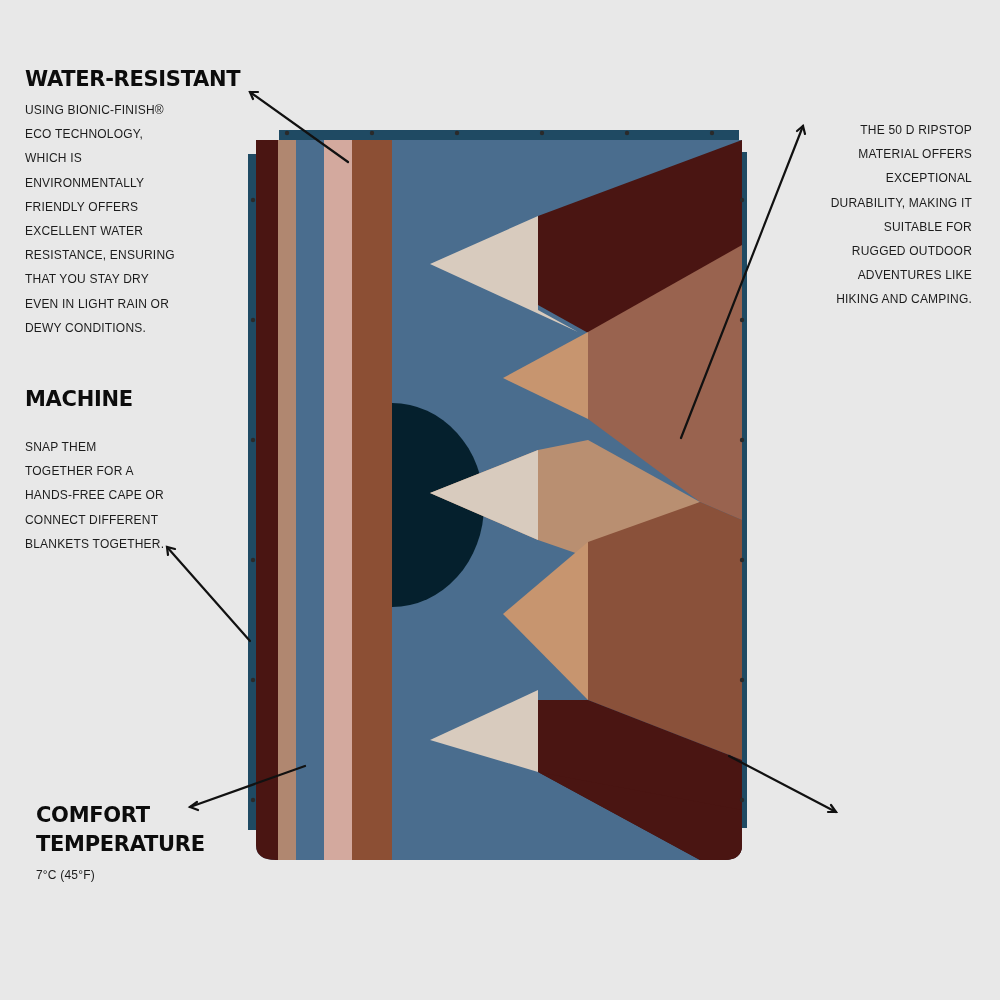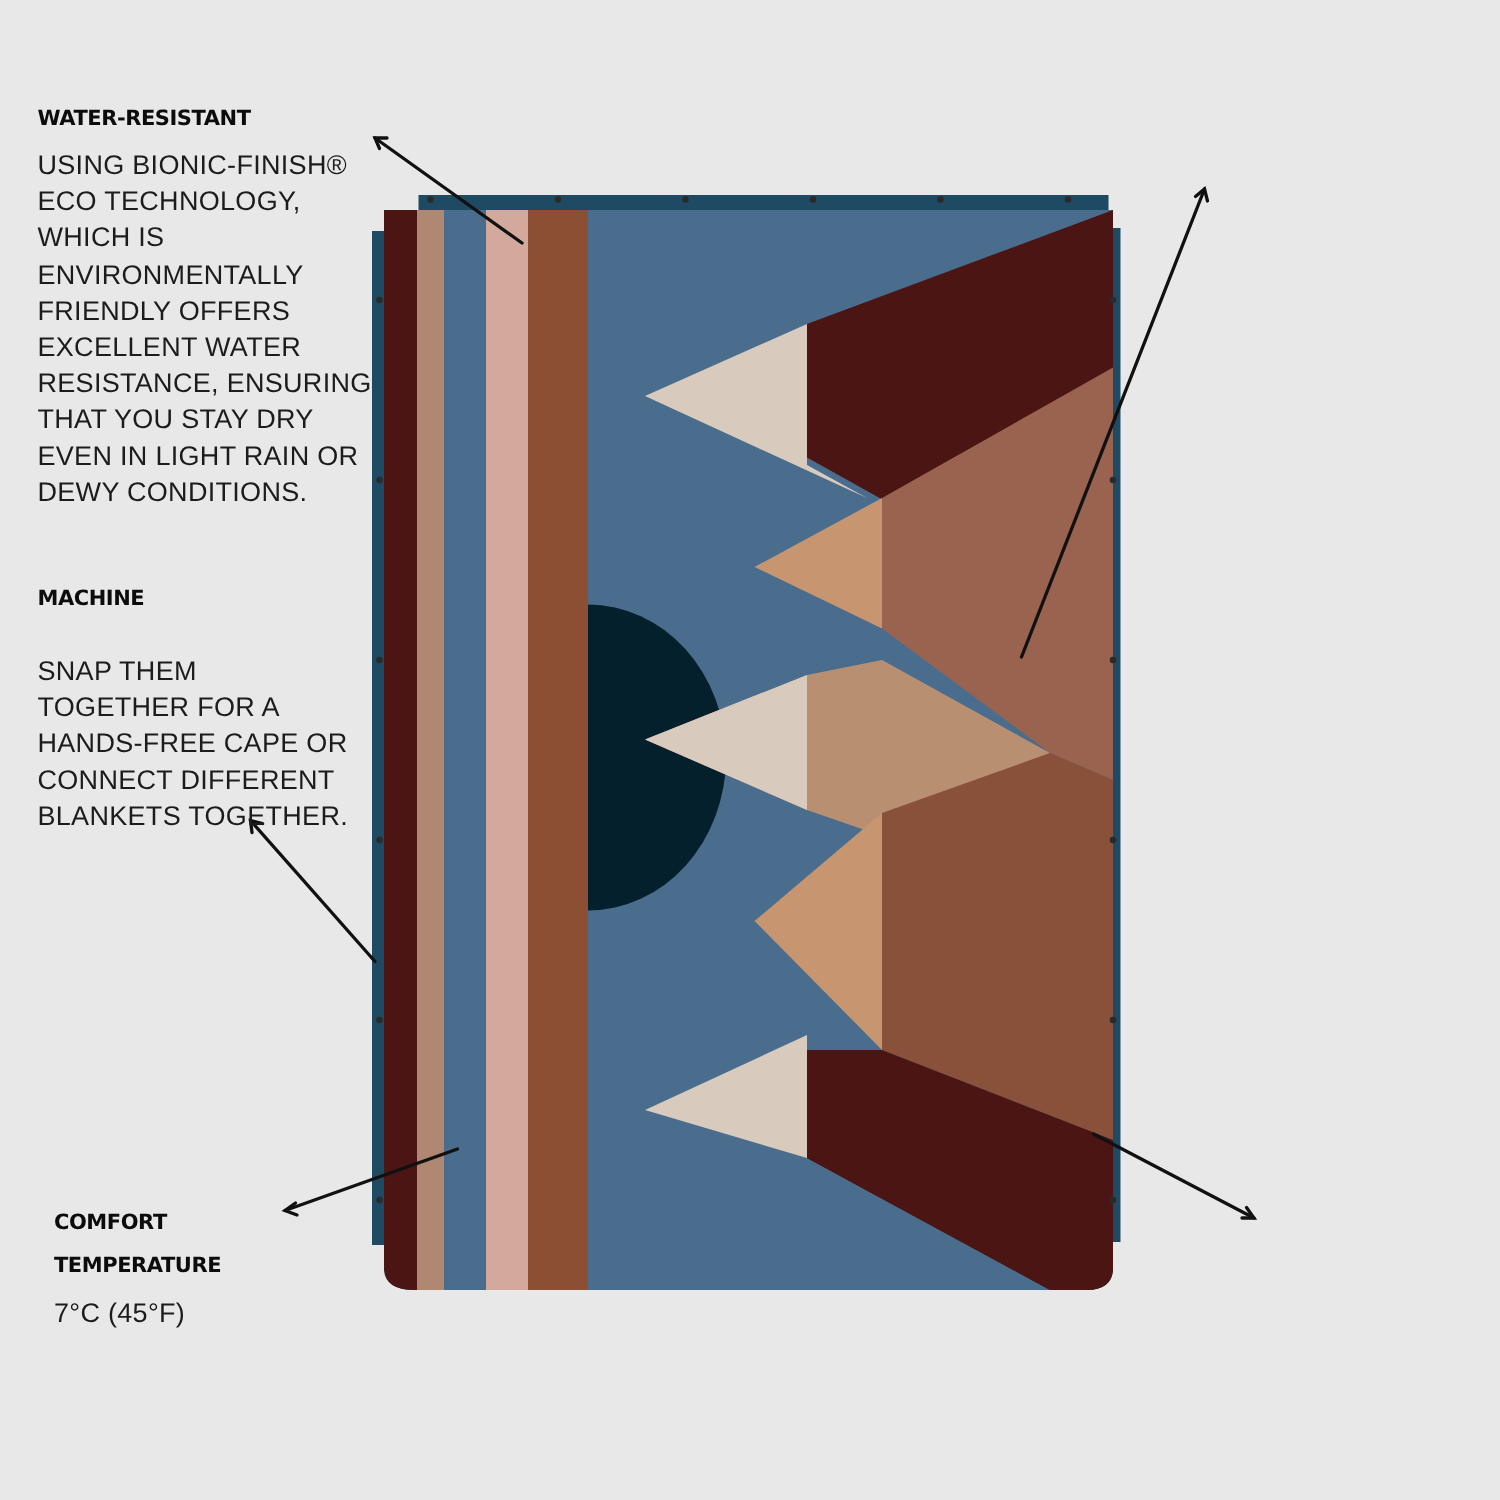--- a/index.html
+++ b/index.html
@@ -1,19 +1,19 @@
 <!DOCTYPE html>
 <html><head>
 <meta charset="utf-8">
 <style>
   html,body{margin:0;padding:0;}
   body{width:1000px;height:1000px;background:#e8e8e8;position:relative;overflow:hidden;font-family:"DejaVu Sans","Liberation Sans",sans-serif;color:#161616;}
   .feature{position:absolute;}
-  .feature h2{margin:0;font-family:"DejaVu Sans",sans-serif;font-weight:900;font-size:14px;letter-spacing:-0.3px;line-height:26px;color:#0c0c0c;}
-  .feature p{margin:0;font-family:"Liberation Sans",sans-serif;font-size:18px;line-height:24.2px;letter-spacing:0.2px;color:#1c1c1c;white-space:pre-line;}
+  .feature h2{margin:0;font-family:"DejaVu Sans",sans-serif;font-weight:900;font-size:21px;letter-spacing:-0.3px;line-height:26px;color:#0c0c0c;}
+  .feature p{margin:0;font-family:"Liberation Sans",sans-serif;font-size:12px;line-height:24.2px;letter-spacing:0.2px;color:#1c1c1c;white-space:pre-line;}
   .left{text-align:left;}
   .right{text-align:right;}
   #water{left:25px;top:66px;width:235px;}
   #water p{margin-top:6px;}
   #durability{right:28px;top:104px;width:240px;}
   #durability p{margin-top:14px;}
   #buttons{left:25px;top:386px;width:240px;}
   #buttons p{margin-top:23px;}
   #comfort{left:36px;top:801px;width:220px;}
   #comfort h2{line-height:29px;}
@@ -120,20 +120,28 @@
 ENVIRONMENTALLY
 FRIENDLY OFFERS
 EXCELLENT WATER
 RESISTANCE, ENSURING
 THAT YOU STAY DRY
 EVEN IN LIGHT RAIN OR
 DEWY CONDITIONS.</p>
 </div>
 
 <div class="feature right" id="durability">
+  <p>THE 50 D RIPSTOP
+MATERIAL OFFERS
+EXCEPTIONAL
+DURABILITY, MAKING IT
+SUITABLE FOR
+RUGGED OUTDOOR
+ADVENTURES LIKE
+HIKING AND CAMPING.</p>
 </div>
 
 <div class="feature left" id="buttons">
   <h2>MACHINE</h2>
   <p>SNAP THEM
 TOGETHER FOR A
 HANDS-FREE CAPE OR
 CONNECT DIFFERENT
 BLANKETS TOGETHER.</p>
 </div>

